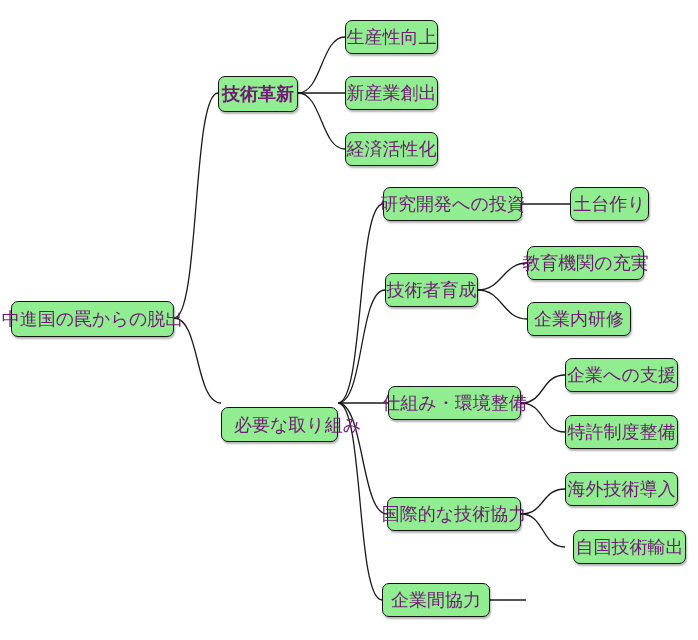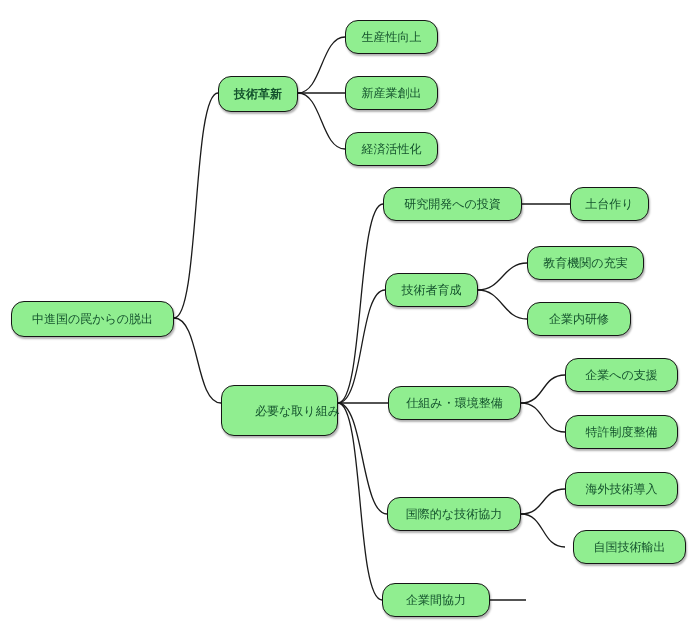--- a/index.html
+++ b/index.html
@@ -11,33 +11,33 @@
     overflow:hidden;
   }
   #edge-layer{position:absolute;left:0;top:0;width:698px;height:640px;}
   #edge-layer path{fill:none;stroke:#1a1a1a;stroke-width:1.3px;}
   .node{
     position:absolute;
     box-sizing:border-box;
     height:34px;
     background:#90EE90;
     border:1.7px solid #161616;
-    border-radius:13px;
+    border-radius:7px;
     display:flex;align-items:center;justify-content:center;
-    font-size:12px;line-height:1;color:#14532d;
+    font-size:18px;line-height:1;color:#701a75;
     white-space:nowrap;
     box-shadow:1px 2px 2px rgba(0,0,0,0.30);
     cursor:default;
   }
   .n0 {left:11px; top:301px;width:163px;height:36px;}
   .n1 {left:218px;top:76px; width:80px; height:36px;font-weight:bold;}
   .n2 {left:345px;top:20px; width:93px;}
   .n3 {left:345px;top:76px; width:93px;}
   .n4 {left:345px;top:132px;width:93px;}
-  .n5 {left:221px;top:385px;width:117px;height:51px;padding-left:36px;}
+  .n5 {left:221px;top:407px;width:117px;height:35px;padding-left:36px;}
   .n6 {left:383px;top:187px;width:139px;}
   .n7 {left:570px;top:187px;width:79px;}
   .n8 {left:385px;top:273px;width:93px;}
   .n9 {left:527px;top:246px;width:117px;}
   .n10{left:527px;top:302px;width:104px;}
   .n11{left:388px;top:386px;width:133px;}
   .n12{left:565px;top:358px;width:113px;}
   .n13{left:565px;top:415px;width:113px;}
   .n14{left:387px;top:497px;width:134px;}
   .n15{left:565px;top:472px;width:113px;}

